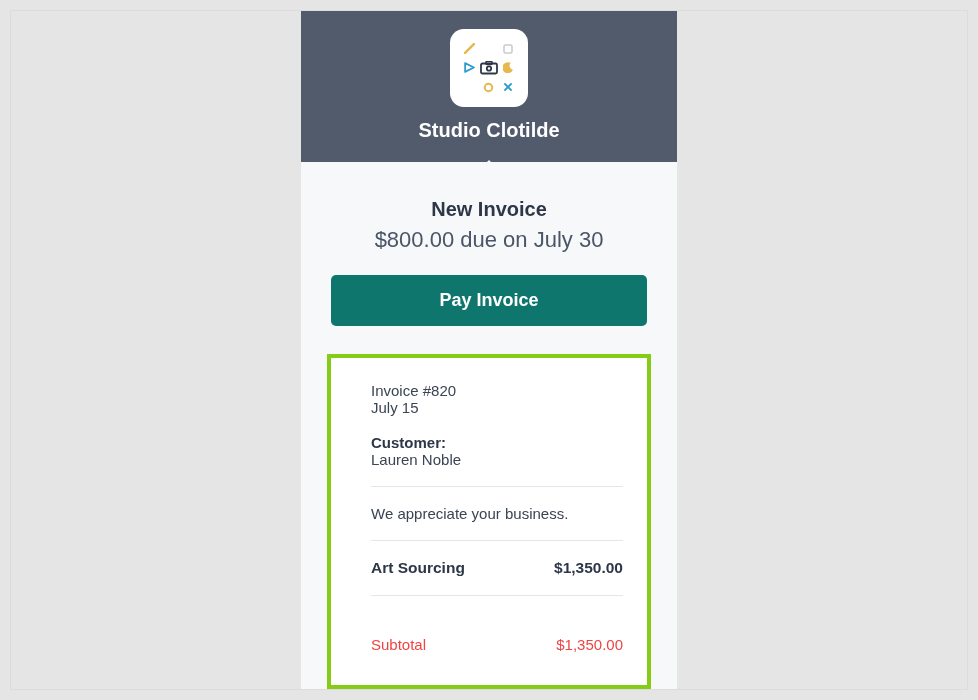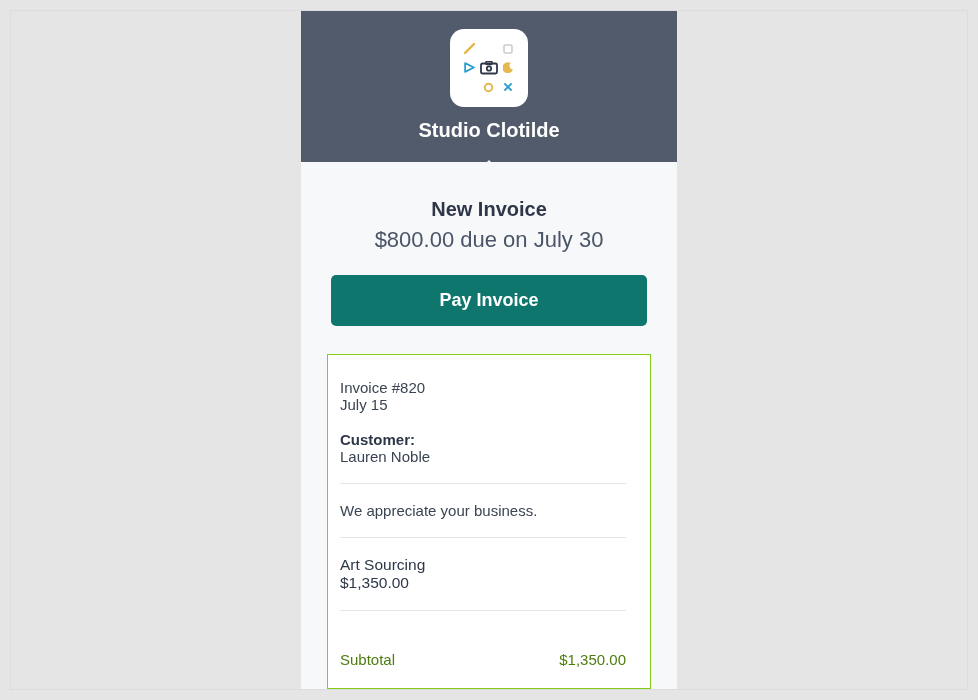--- a/index.html
+++ b/index.html
@@ -87,43 +87,42 @@
     font-size: 18px;
     font-weight: 600;
     border: none;
     border-radius: 5px;
     padding: 15px 0;
     width: calc(100% - 60px);
     cursor: pointer;
   }
   .details {
     margin: 28px 26px 0 26px;
-    border: 1px solid #84cc16;
+    border: 4px solid #84cc16;
     background: #fff;
-    padding: 24px 24px 0 12px;
+    padding: 24px 24px 0 40px;
     color: #3a4453;
     font-size: 15px;
     flex: 1;
     overflow: hidden;
   }
   .details .block { margin-bottom: 18px; }
   .details .label { font-weight: 700; color: #2d3748; }
   .divider { border: none; border-top: 1px solid #e4e6ea; margin: 18px 0; }
   .line-row {
     display: flex;
     justify-content: space-between;
-    font-weight: 400;
+    font-weight: 700;
     color: #2d3748;
     font-size: 15.5px;
-    flex-direction: column;
   }
   .subtotal-row {
     display: flex;
     justify-content: space-between;
-    color: #4d7c0f;
+    color: #ef4444;
     font-size: 15px;
     margin-top: 40px;
   }
 </style>
 </head>
 <body>
 
 <div class="frame">
   <div class="phone">
 

